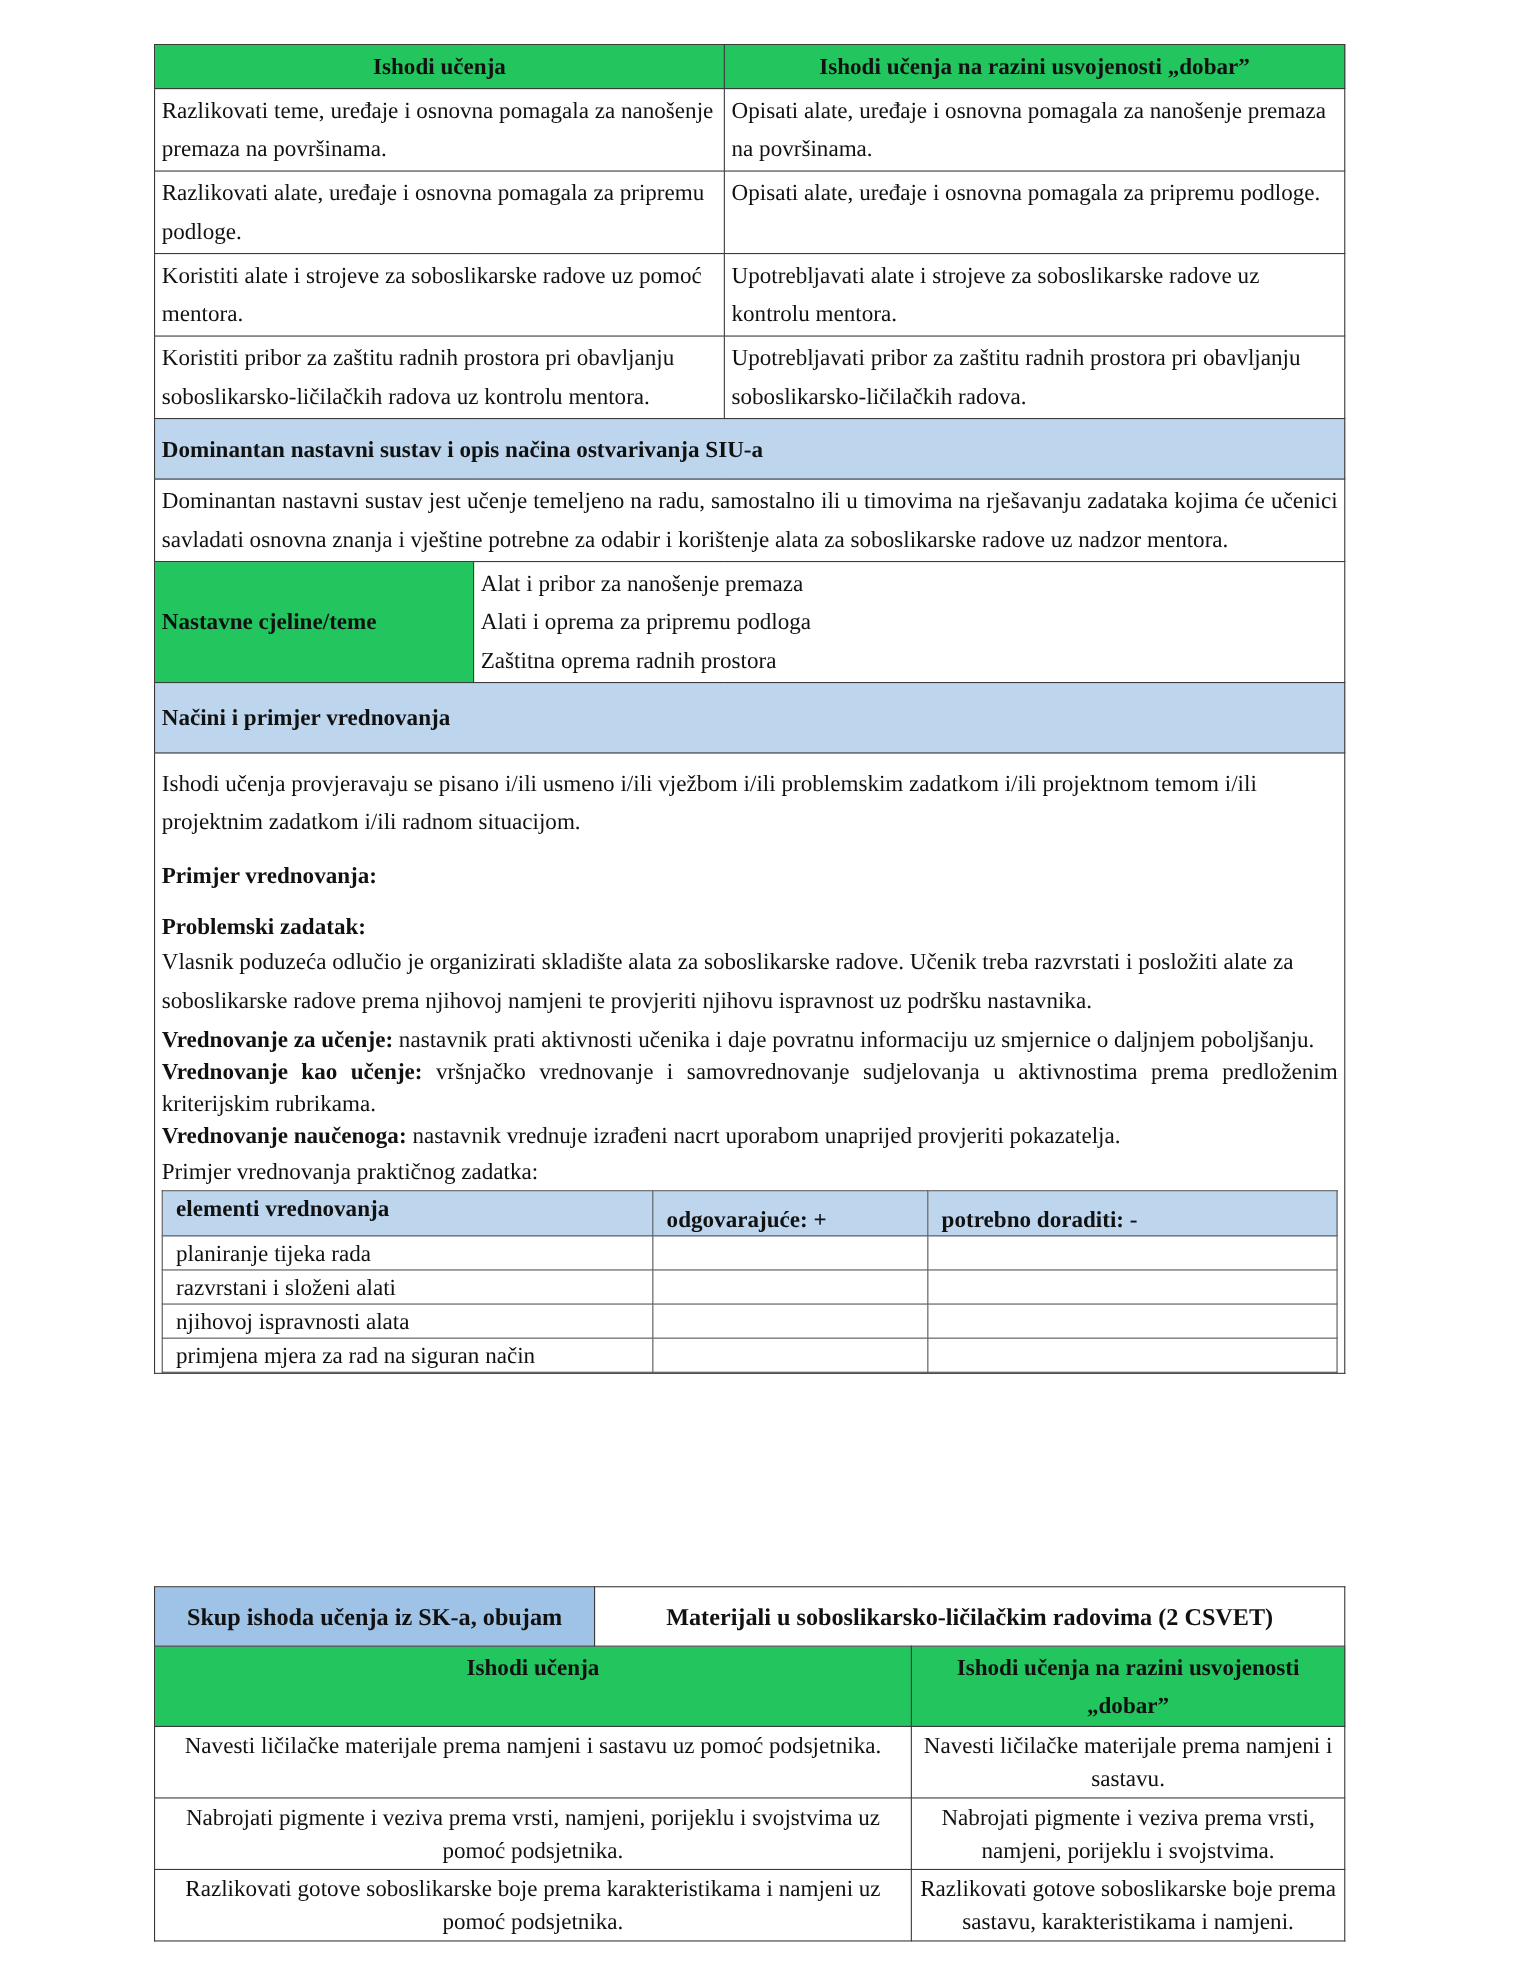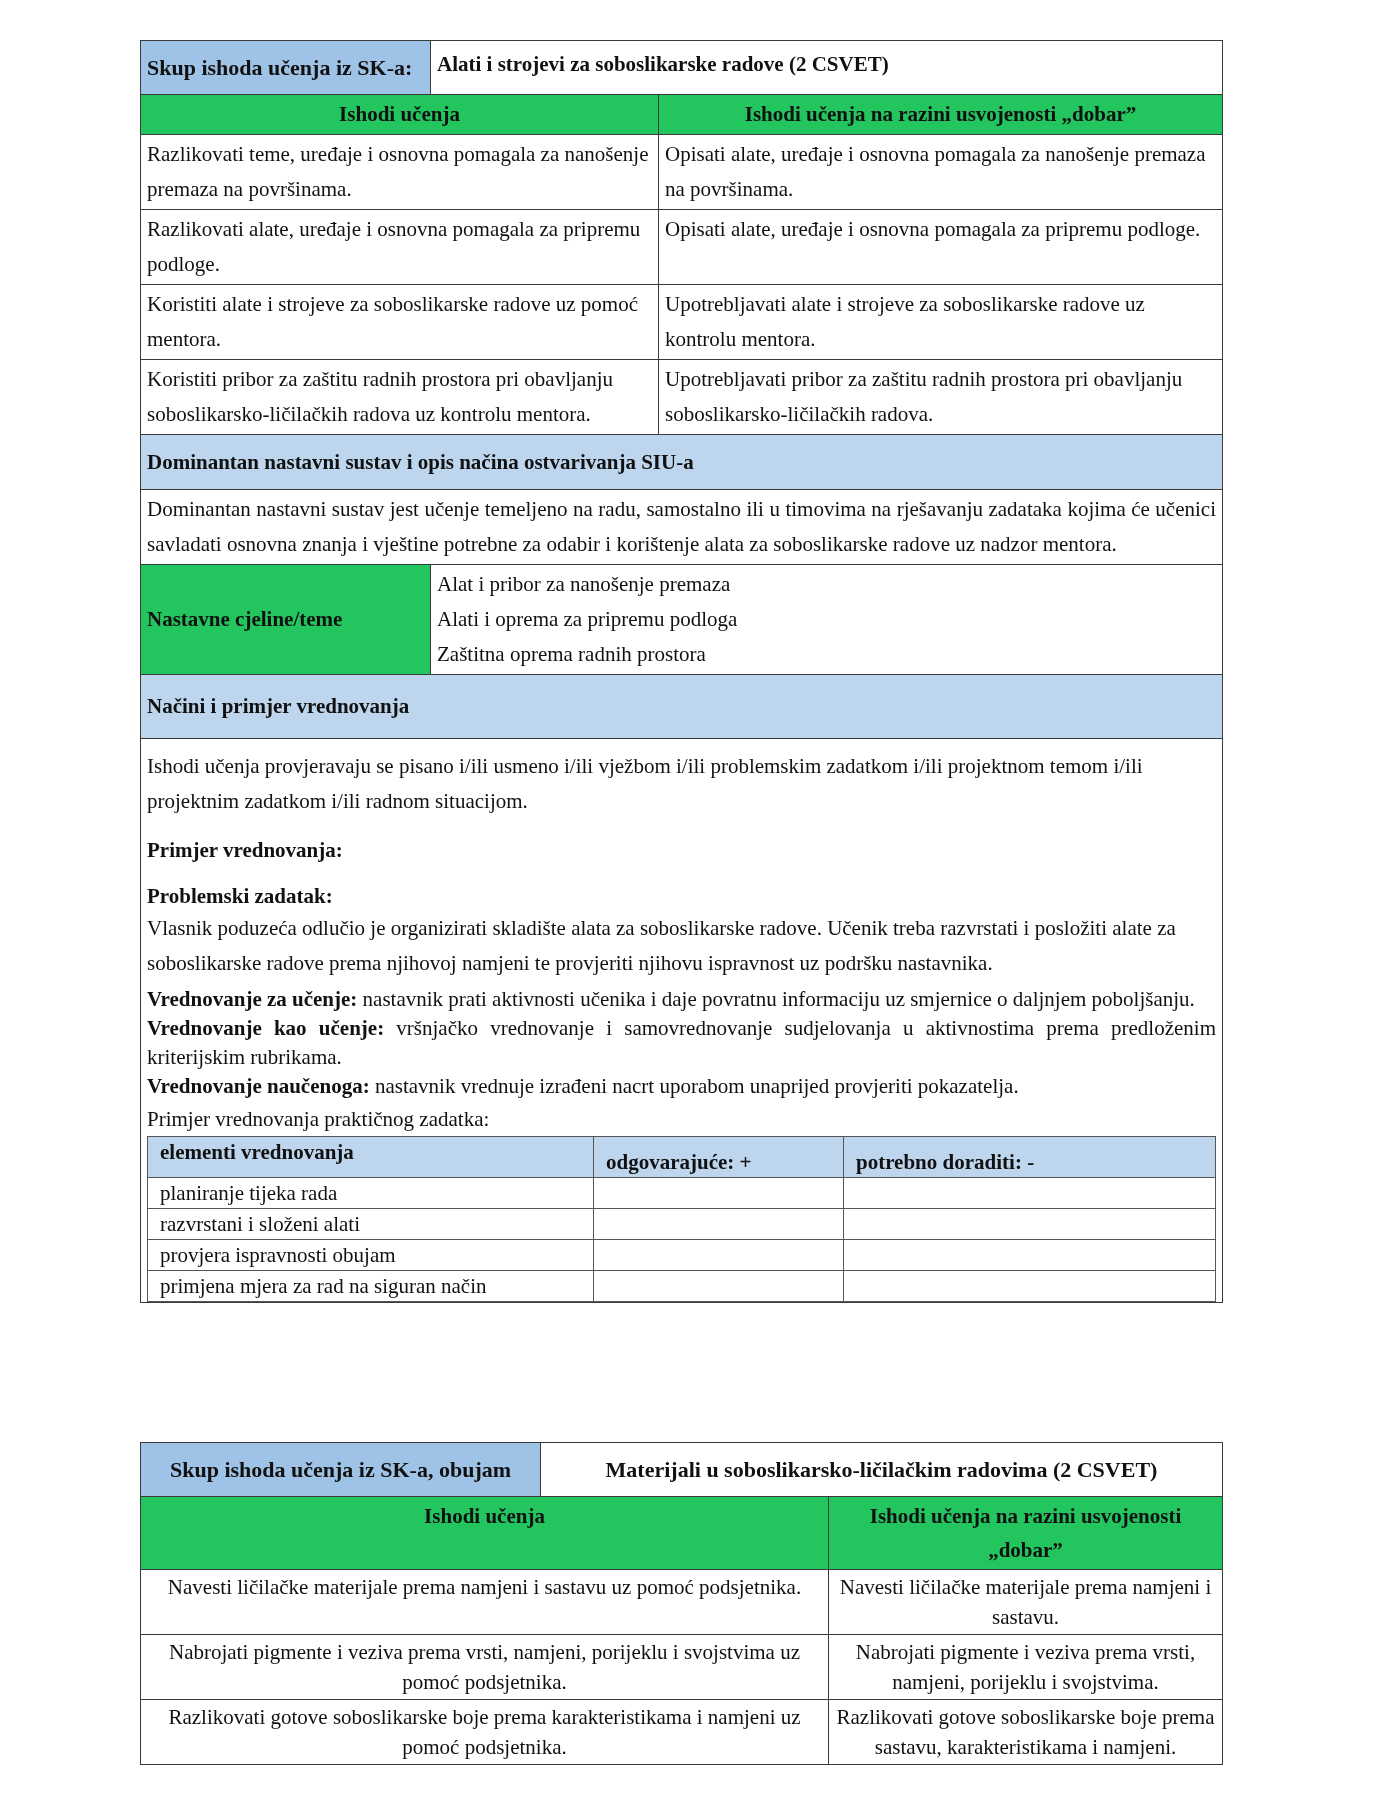--- a/index.html
+++ b/index.html
@@ -26,24 +26,20 @@
 </head>
 <body>
 
 <table class="tbl" style="top:40px;">
   <colgroup>
       <col style="width:290px">
       <col style="width:228px">
       <col style="width:564px">
     </colgroup>
   <tbody>
-      <tr style="height:54px">
-    <td class="hdr-dark vmid" style="font-size:22px;">Skup ishoda učenja iz SK-a:</td>
-    <td colspan="2" class="bold title-cell">Alati i strojevi za soboslikarske radove (2 CSVET)</td>
-  </tr>
   <tr>
     <td colspan="2" class="hdr-light center">Ishodi učenja</td>
     <td class="hdr-light center">Ishodi učenja na razini usvojenosti „dobar”</td>
   </tr>
   <tr>
     <td colspan="2">Razlikovati teme, uređaje i osnovna pomagala za nanošenje premaza na površinama.</td>
     <td>Opisati alate, uređaje i osnovna pomagala za nanošenje premaza na površinama.</td>
   </tr>
   <tr>
     <td colspan="2">Razlikovati alate, uređaje i osnovna pomagala za pripremu podloge.</td>
@@ -102,21 +98,21 @@
           <td>planiranje tijeka rada</td>
           <td></td>
           <td></td>
         </tr>
         <tr>
           <td>razvrstani i složeni alati</td>
           <td></td>
           <td></td>
         </tr>
         <tr>
-          <td>provjera ispravnosti obujam</td>
+          <td>njihovoj ispravnosti alata</td>
           <td></td>
           <td></td>
         </tr>
         <tr>
           <td>primjena mjera za rad na siguran način</td>
           <td></td>
           <td></td>
         </tr>
       </tbody>
           </table>

